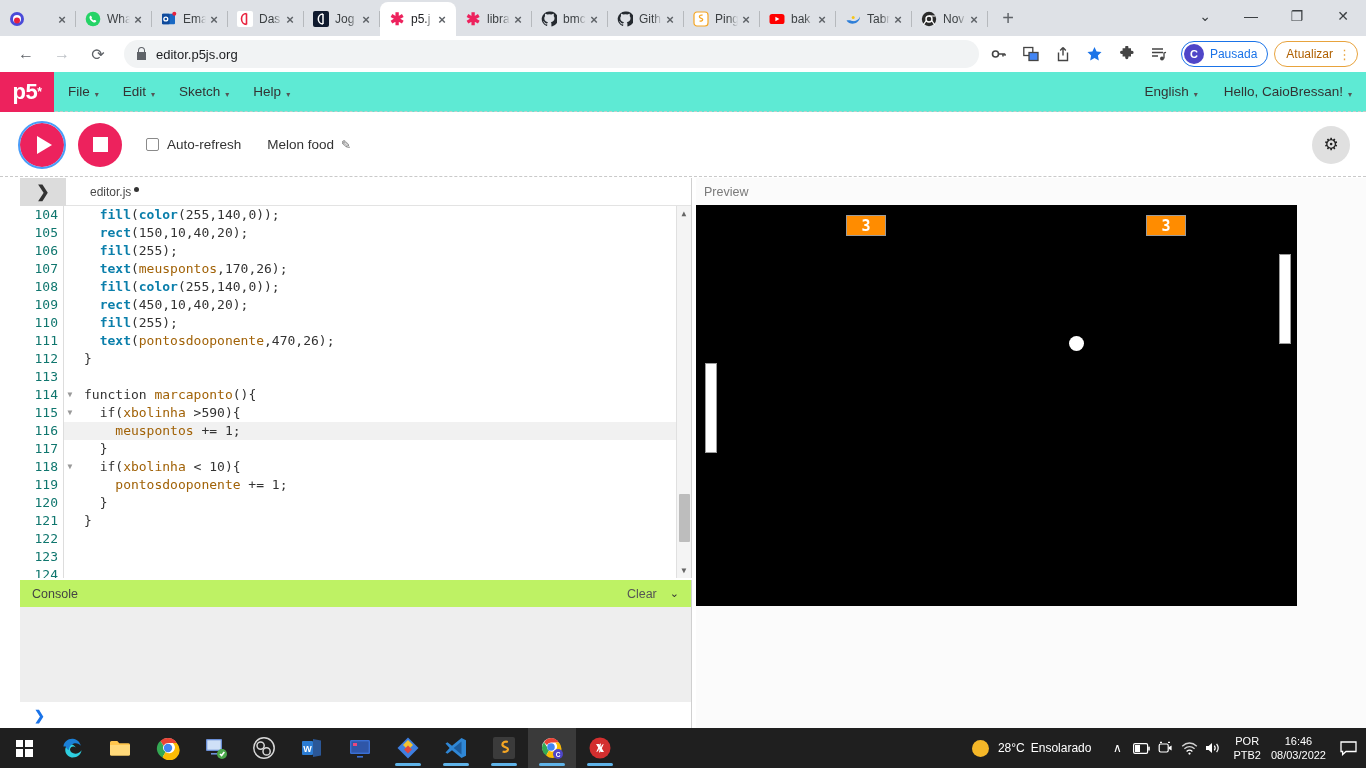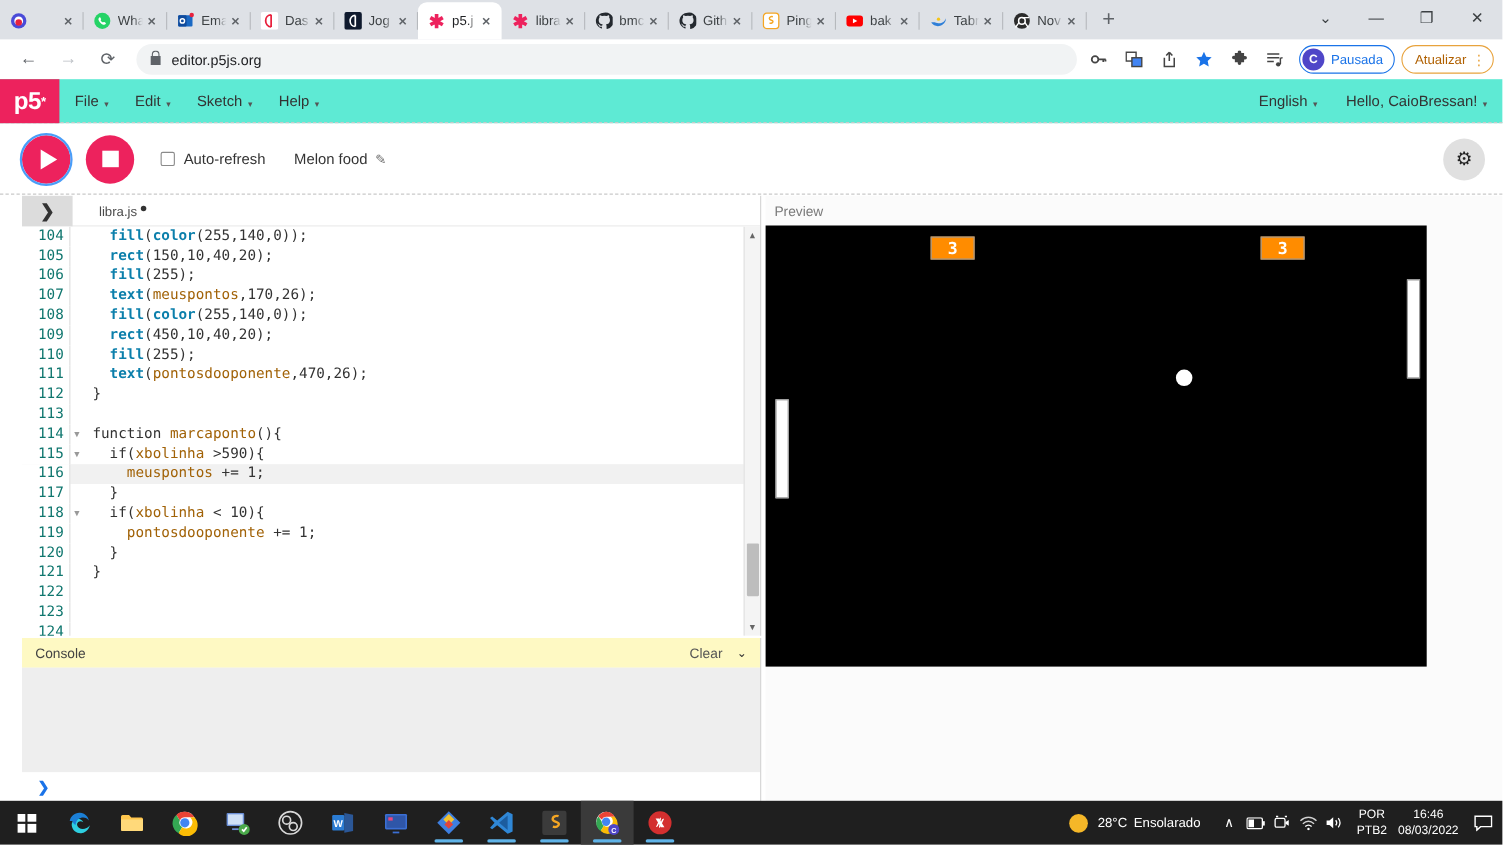--- a/index.html
+++ b/index.html
@@ -228,21 +228,21 @@
     position: absolute; left: 2px; width: 11px; top: 288px; height: 48px;
     background: #bdbdbd; border-radius: 1px;
   }
 
   
   .console-pane {
     position: absolute; top: 580px; left: 20px; width: 672px; height: 148px;
     background: #f7f7f7; border-right: 1px solid #d0d0d0;
   }
   .console-bar {
-    height: 27px; background: #fef9c3;
+    height: 27px; background: #bef264;
     display: flex; align-items: center; padding: 0 12px;
     font-size: 12.5px; color: #444;
   }
   .console-actions { margin-left: auto; display: flex; align-items: center; }
   .console-clear { font-size: 12.5px; color: #555; }
   .console-chev { margin-left: 13px; font-size: 11px; color: #333; }
   .console-body { height: 95px; background: #eeeeee; }
   .console-prompt {
     height: 26px; background: #ffffff;
     display: flex; align-items: center; padding: 0 14px;
@@ -592,21 +592,21 @@
   </div>
   <div class="gear-btn">
     <span>⚙</span>
   </div>
 </div>
 
 <div class="editor-pane">
   <div class="editor-topbar">
     <div class="sidebar-toggle">❯</div>
     <div class="file-tab">
-      <span>libra.js</span>
+      <span>editor.js</span>
       <span class="unsaved-dot"></span>
     </div>
   </div>
   <div class="code-area">
     <div id="codelines">
         <div class="code-line"><span class="ln">104</span><span class="fold"></span><span class="code-txt"><span class="plain">  </span><span class="fn">fill</span><span class="plain">(</span><span class="fn">color</span><span class="plain">(255,140,0));</span></span></div>
         <div class="code-line"><span class="ln">105</span><span class="fold"></span><span class="code-txt"><span class="plain">  </span><span class="fn">rect</span><span class="plain">(150,10,40,20);</span></span></div>
         <div class="code-line"><span class="ln">106</span><span class="fold"></span><span class="code-txt"><span class="plain">  </span><span class="fn">fill</span><span class="plain">(255);</span></span></div>
         <div class="code-line"><span class="ln">107</span><span class="fold"></span><span class="code-txt"><span class="plain">  </span><span class="fn">text</span><span class="plain">(</span><span class="var">meuspontos</span><span class="plain">,170,26);</span></span></div>
         <div class="code-line"><span class="ln">108</span><span class="fold"></span><span class="code-txt"><span class="plain">  </span><span class="fn">fill</span><span class="plain">(</span><span class="fn">color</span><span class="plain">(255,140,0));</span></span></div>

